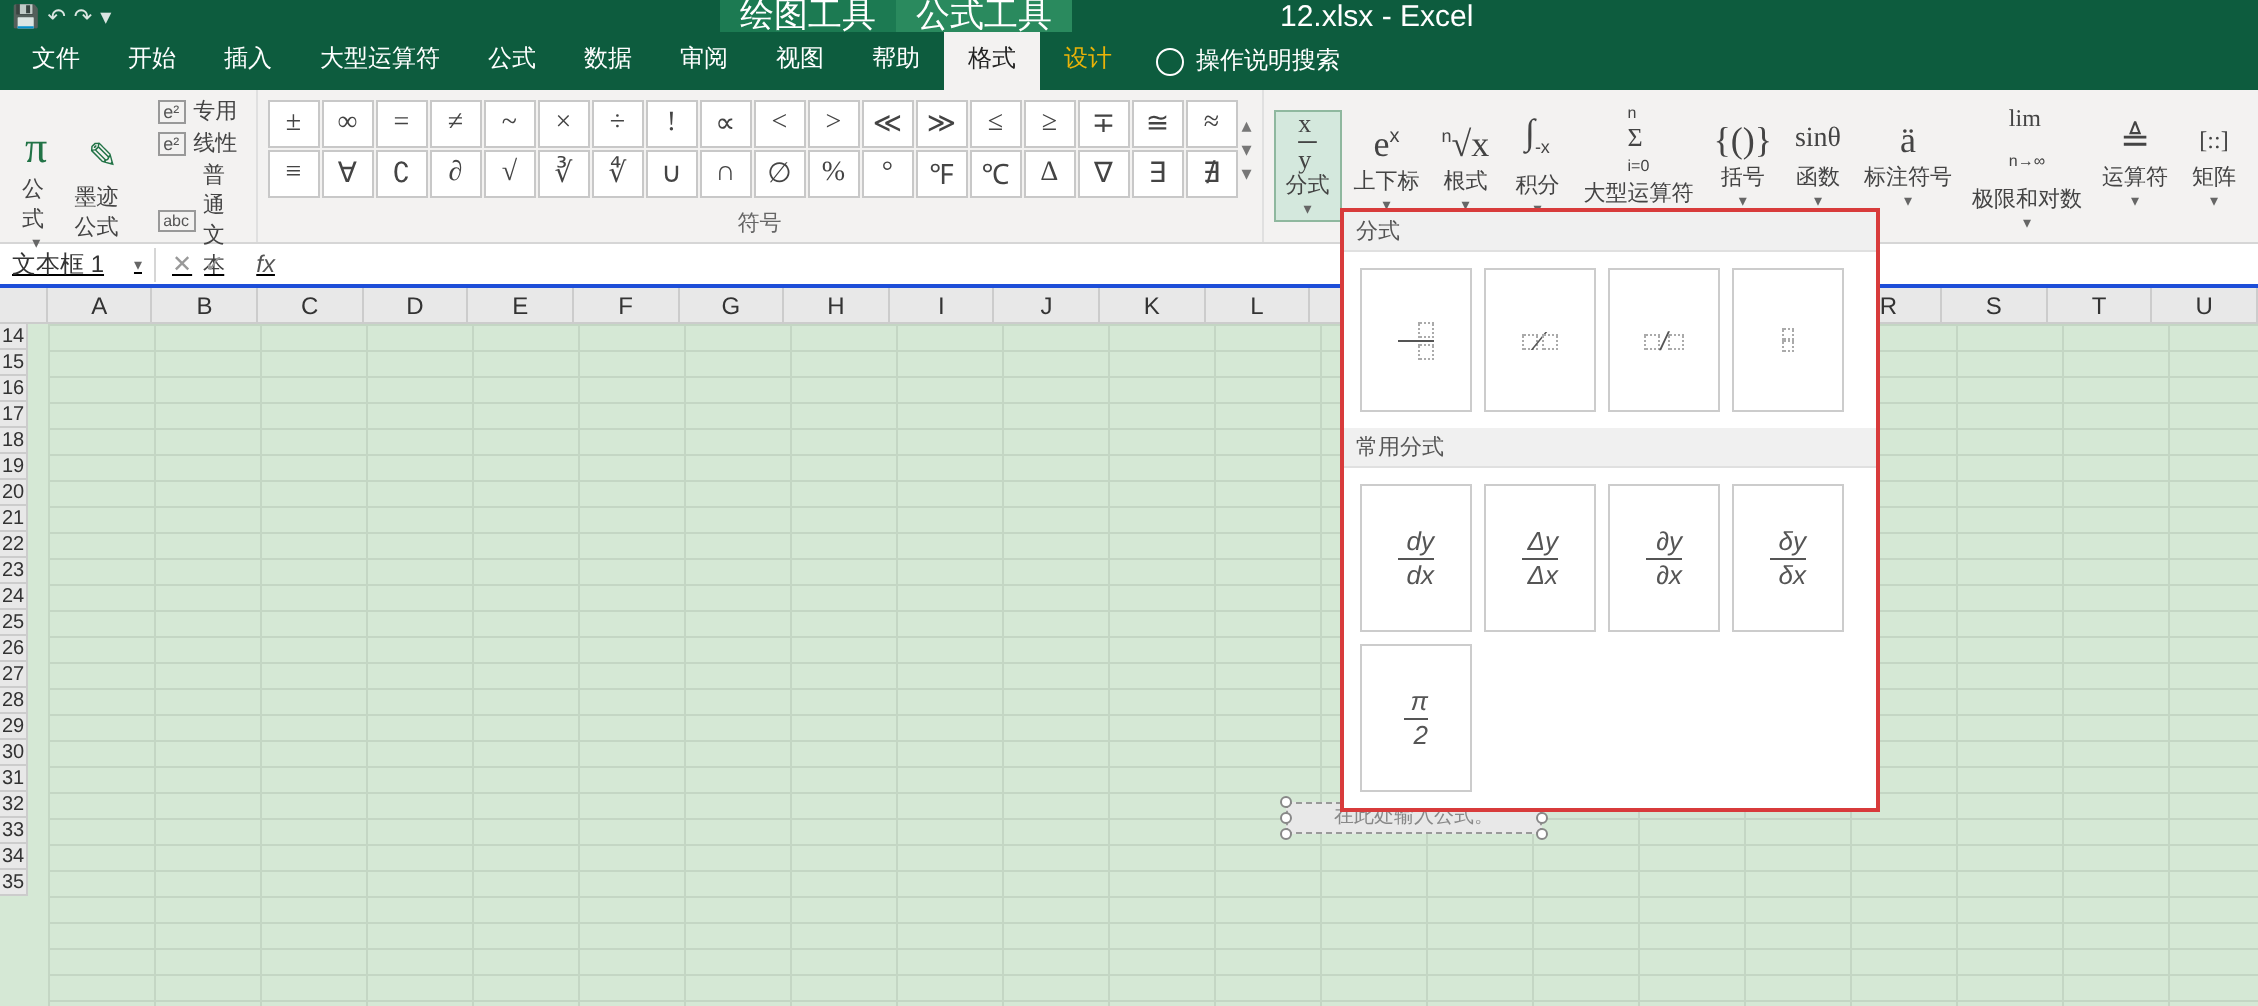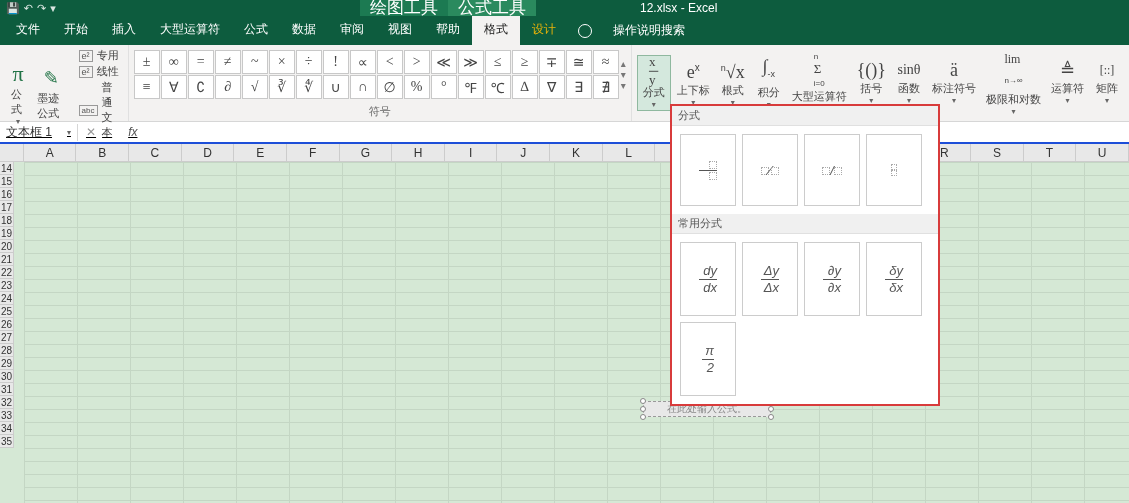--- a/index.html
+++ b/index.html
@@ -5,27 +5,27 @@
 * { margin: 0; padding: 0; box-sizing: border-box; font-family: "Microsoft YaHei", Arial, sans-serif; }
 body { background: #fff; width: 1129px; height: 503px; overflow: hidden; font-size: 12px; position: relative; }
 
 .titlebar { height: 16px; background: #0d5c3e; display: flex; align-items: center; padding: 0 6px; position: relative; }
 .titlebar .qat { display: flex; gap: 4px; align-items: center; color: #fff; }
 .titlebar .qat span { font-size: 11px; opacity: 0.85; }
 .titlebar .ctx-tabs { position: absolute; left: 360px; display: flex; height: 16px; }
 .titlebar .ctx-tab { padding: 0 10px; font-size: 17px; color: #fff; line-height: 16px; }
 .titlebar .ctx-draw { background: #1c7a52; }
 .titlebar .ctx-eq { background: #2a8a5e; }
-.titlebar .doc { position: absolute; left: 640px; color: #fff; font-size: 12px; }
+.titlebar .doc { position: absolute; left: 640px; color: #fff; font-size: 15px; }
 
 .tabbar { height: 29px; background: #0d5c3e; display: flex; align-items: flex-end; padding: 0 4px; }
 .tab { padding: 6px 12px 7px; color: #fff; font-size: 12px; cursor: pointer; }
 .tab.active { background: #f3f2f1; color: #222; }
 .tab.design { color: #eab308; text-align: right; }
-.tellme { margin-left: 10px; display: flex; align-items: center; color: #fff; gap: 21px; padding: 6px 0; }
+.tellme { margin-left: 10px; display: flex; align-items: center; color: #fff; gap: 6px; padding: 6px 0; }
 .tellme .bulb { width: 14px; height: 14px; border: 1.2px solid #fff; border-radius: 50%; position: relative; }
 
 .ribbon { height: 77px; background: #f3f2f1; border-bottom: 1px solid #d6d6d6; display: flex; }
 .rgroup { border-right: 1px solid #e0e0e0; display: flex; flex-direction: column; }
 .rgroup .body { flex: 1; display: flex; align-items: center; padding: 3px 5px; }
 .rgroup .label { text-align: center; font-size: 11px; color: #666; padding: 0 0 2px; }
 
 .bigbtn { display: flex; flex-direction: column; align-items: center; padding: 2px 6px; cursor: pointer; }
 .bigbtn .ic { font-size: 22px; color: #217346; font-family: "Cambria Math", serif; line-height: 22px; }
 .bigbtn .lb { font-size: 11px; color: #444; margin-top: 2px; }

